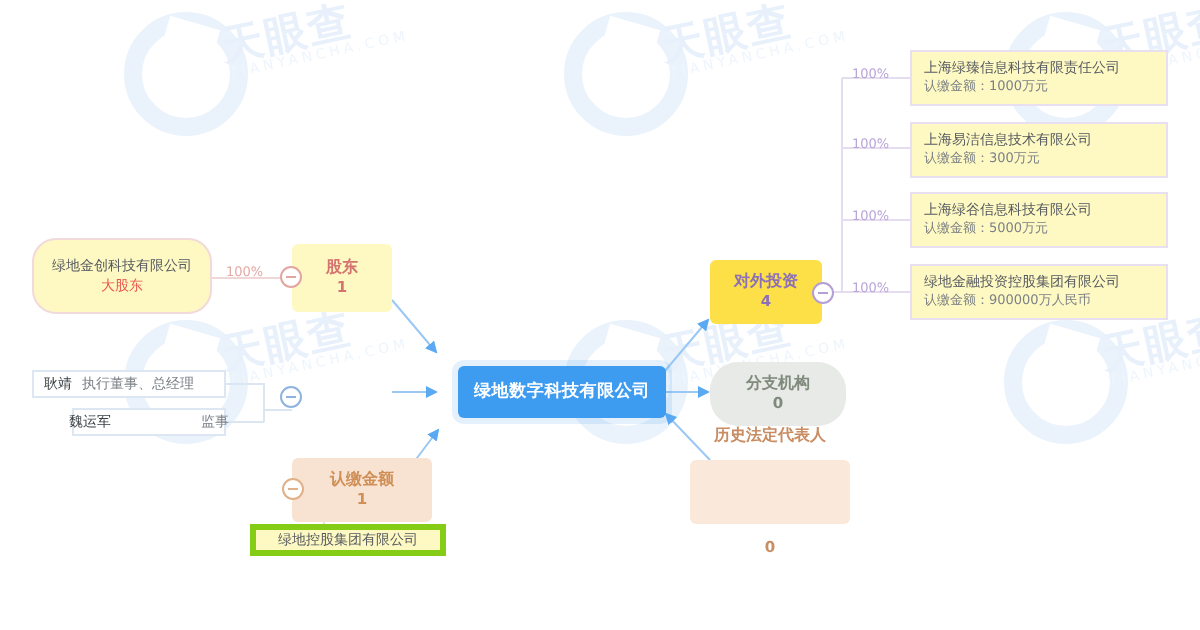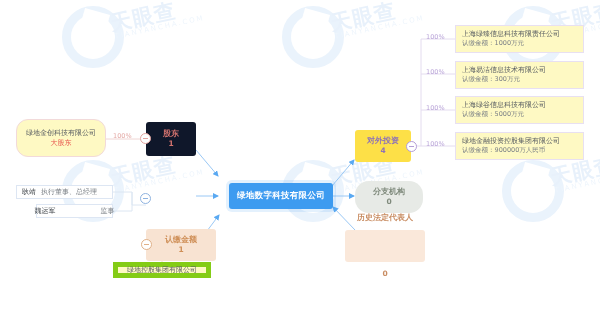--- a/index.html
+++ b/index.html
@@ -48,21 +48,21 @@
 
   .cat{
     border-radius:3px;
     display:flex;flex-direction:column;
     align-items:center;justify-content:center;
     line-height:1.25;
   }
   .cat .cat-title{font-size:8px;font-weight:700;}
   .cat .cat-count{font-size:7.5px;font-weight:700;}
 
-  .cat-pink{background:#0f172a;}
+  .cat-pink{background:#fef9c3;}
   .cat-pink .cat-title,.cat-pink .cat-count{color:#d4736f;}
   .cat-blue{background:#e2ecfa;}
   .cat-blue .cat-title,.cat-blue .cat-count{color:#5a86c6;}
   .cat-orange{background:#f8e3d2;}
   .cat-orange .cat-title,.cat-orange .cat-count{color:#cf8f57;}
   .cat-purple{background:#fde047;}
   .cat-purple .cat-title,.cat-purple .cat-count{color:#8d71b8;}
   .cat-gray{background:#e7eae6;}
   .cat-gray .cat-title,.cat-gray .cat-count{color:#7f8a7c;}
   .cat-peach{background:#fae8da;gap:46px;}
@@ -104,21 +104,21 @@
     box-sizing:border-box;
     display:flex;flex-direction:column;
     justify-content:center;
     padding:3px 6px;
     line-height:1.45;
   }
   .leaf .l1{font-size:7px;color:#555a60;white-space:nowrap;}
   .leaf .l2{font-size:6.5px;color:#7b8086;white-space:nowrap;}
   .leaf-pink{border:1px solid #f2dada;}
   .leaf-purple{border:1px solid #e8e0f1;}
-  .leaf-orange{border:5px solid #84cc16;}
+  .leaf-orange{border:3px solid #84cc16;margin-left:12px;}
 
   .leaf-pink .l2-red{font-size:7px;color:#e8564e;text-align:center;}
 
   
   .memrow{
     background:#ffffff;
     border:1px solid #dde6f3;
     box-sizing:border-box;
     display:flex;align-items:center;
     padding:0 5px;

